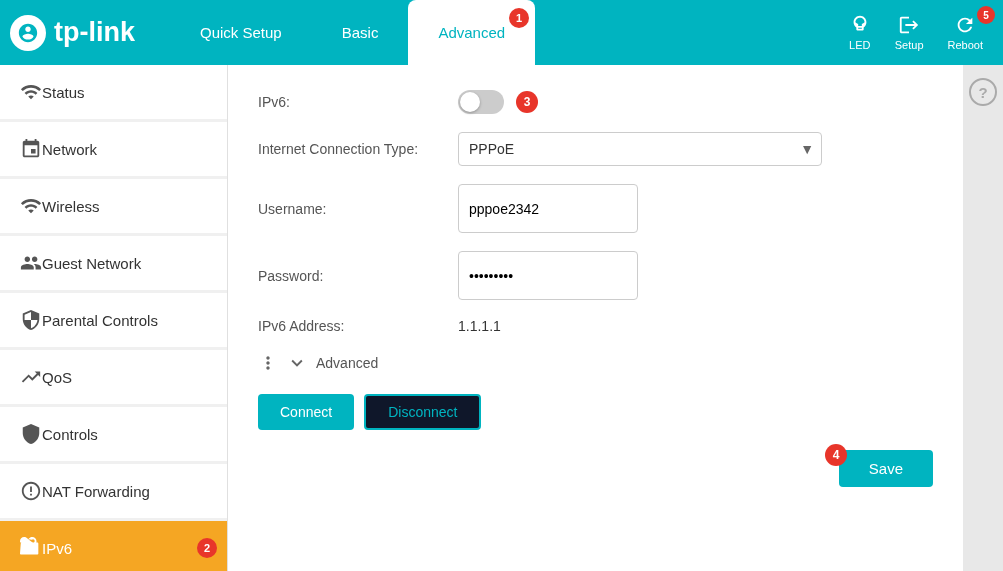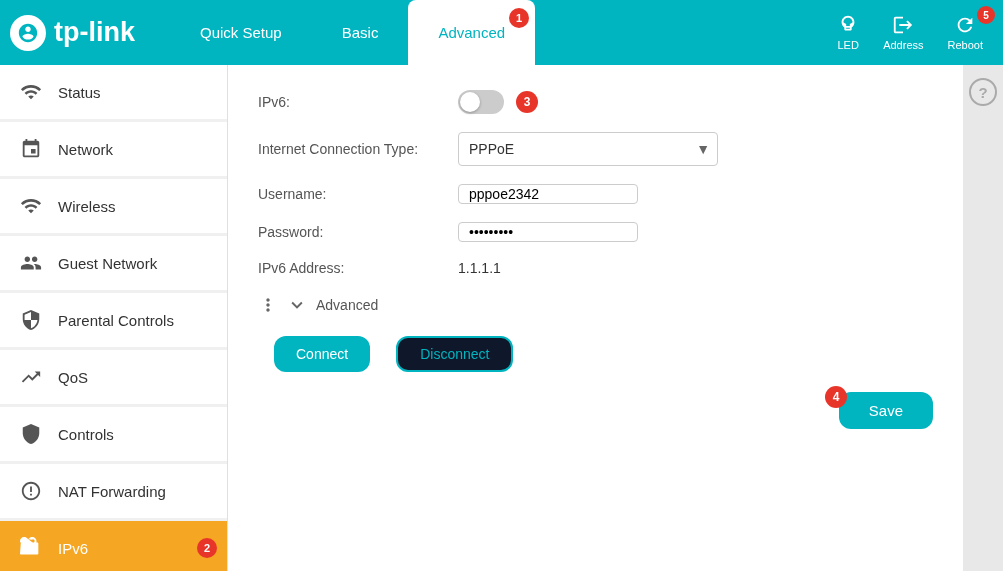--- a/index.html
+++ b/index.html
@@ -94,21 +94,21 @@
     
     .sidebar {
       width: 228px;
       background: #f0f0f0;
       border-right: 1px solid #e0e0e0;
       overflow-y: auto;
     }
     .sidebar-item {
       display: flex;
       align-items: center;
-      gap: 16px;
+      gap: 0;
       padding: 16px 20px;
       background: white;
       margin-bottom: 3px;
       cursor: pointer;
       color: #333;
       font-size: 15px;
       position: relative;
     }
     .sidebar-item.active {
       background: #f5a623;
@@ -180,21 +180,21 @@
       font-weight: bold;
     }
 
     
     .select-wrapper {
       position: relative;
       display: inline-block;
     }
     .form-select {
       appearance: none;
-      width: 260px;
+      width: 364px;
       height: 34px;
       border: 1px solid #ccc;
       border-radius: 4px;
       padding: 0 30px 0 10px;
       font-size: 14px;
       background: white;
       color: #333;
       cursor: pointer;
     }
     .select-arrow {
@@ -202,21 +202,21 @@
       right: 8px;
       top: 50%;
       transform: translateY(-50%);
       pointer-events: none;
       color: #666;
     }
 
     
     .form-input {
       width: 180px;
-      height: 20px;
+      height: 49px;
       border: 1px solid #ccc;
       border-radius: 4px;
       padding: 0 10px;
       font-size: 14px;
     }
 
     .static-value {
       color: #333;
       font-size: 14px;
     }
@@ -233,25 +233,24 @@
     .advanced-toggle svg { width: 20px; height: 20px; fill: #666; }
 
     
     .btn-row {
       display: flex;
       gap: 10px;
       margin-top: 10px;
     }
     .btn {
       padding: 8px 22px;
-      border-radius: 12px;
+      border-radius: 4px;
       border: none;
       font-size: 14px;
       cursor: pointer;
-      margin-left: 16px;
     }
     .btn-primary {
       background: #00b4c0;
       color: white;
     }
     .btn-outline {
       background: #0f172a;
       color: #00b4c0;
       border: 2px solid #00b4c0;
     }
@@ -351,21 +350,21 @@
     <div class="header-btn">
       <svg viewBox="0 0 24 24">
           <path d="M12 2C8.13 2 5 5.13 5 9c0 2.38 1.19 4.47 3 5.74V17c0 .55.45 1 1 1h6c.55 0 1-.45 1-1v-2.26c1.81-1.27 3-3.36 3-5.74 0-3.87-3.13-7-7-7zm2 14H10v-1h4v1zm-4-3v-2.08C8.33 10.26 7 8.76 7 9c0-2.76 2.24-5 5-5s5 2.24 5 5c0-.24-1.33 1.26-3 1.92V13h-4z"></path>
         </svg>
       <span>LED</span>
     </div>
     <div class="header-btn">
       <svg viewBox="0 0 24 24">
           <path d="M17 7l-1.41 1.41L18.17 11H8v2h10.17l-2.58 2.58L17 17l5-5zM4 5h8V3H4c-1.1 0-2 .9-2 2v14c0 1.1.9 2 2 2h8v-2H4V5z"></path>
         </svg>
-      <span>Address</span>
+      <span>Setup</span>
     </div>
     <div class="header-btn" style="position:relative;">
       <svg viewBox="0 0 24 24">
           <path d="M17.65 6.35C16.2 4.9 14.21 4 12 4c-4.42 0-7.99 3.58-7.99 8s3.57 8 7.99 8c3.73 0 6.84-2.55 7.73-6h-2.08c-.82 2.33-3.04 4-5.65 4-3.31 0-6-2.69-6-6s2.69-6 6-6c1.66 0 3.14.69 4.22 1.78L13 11h7V4l-2.35 2.35z"></path>
         </svg>
       <span>Reboot</span>
       <span class="right-icon-badge">5</span>
     </div>
   </div>
 </div>

